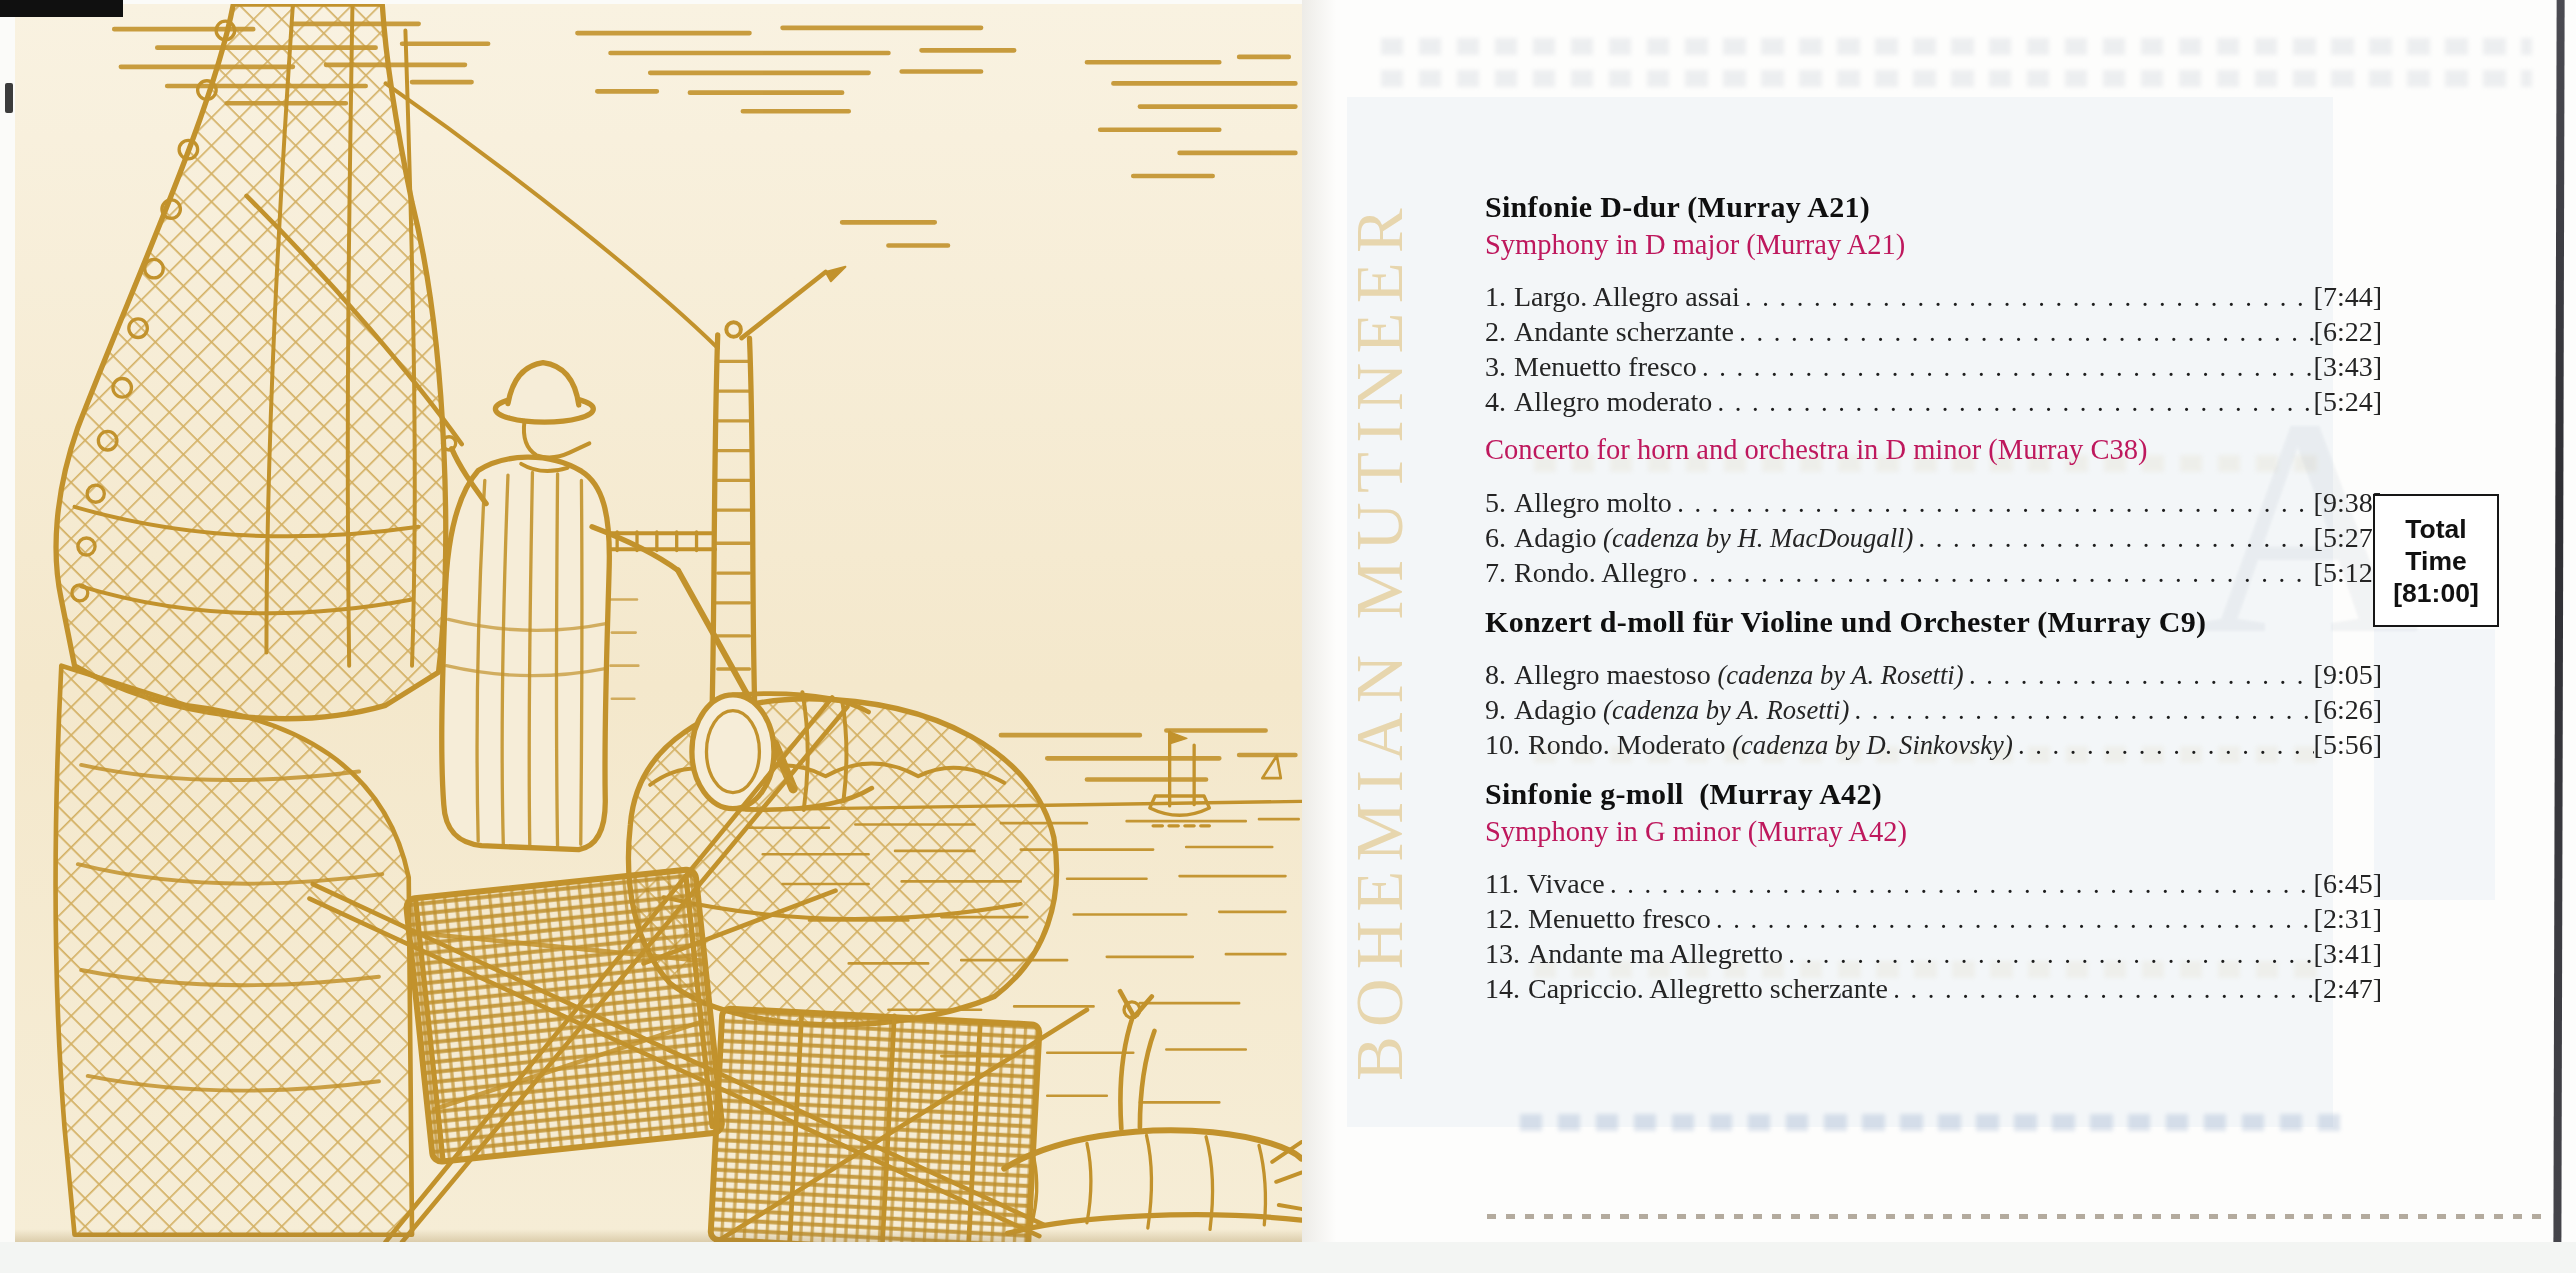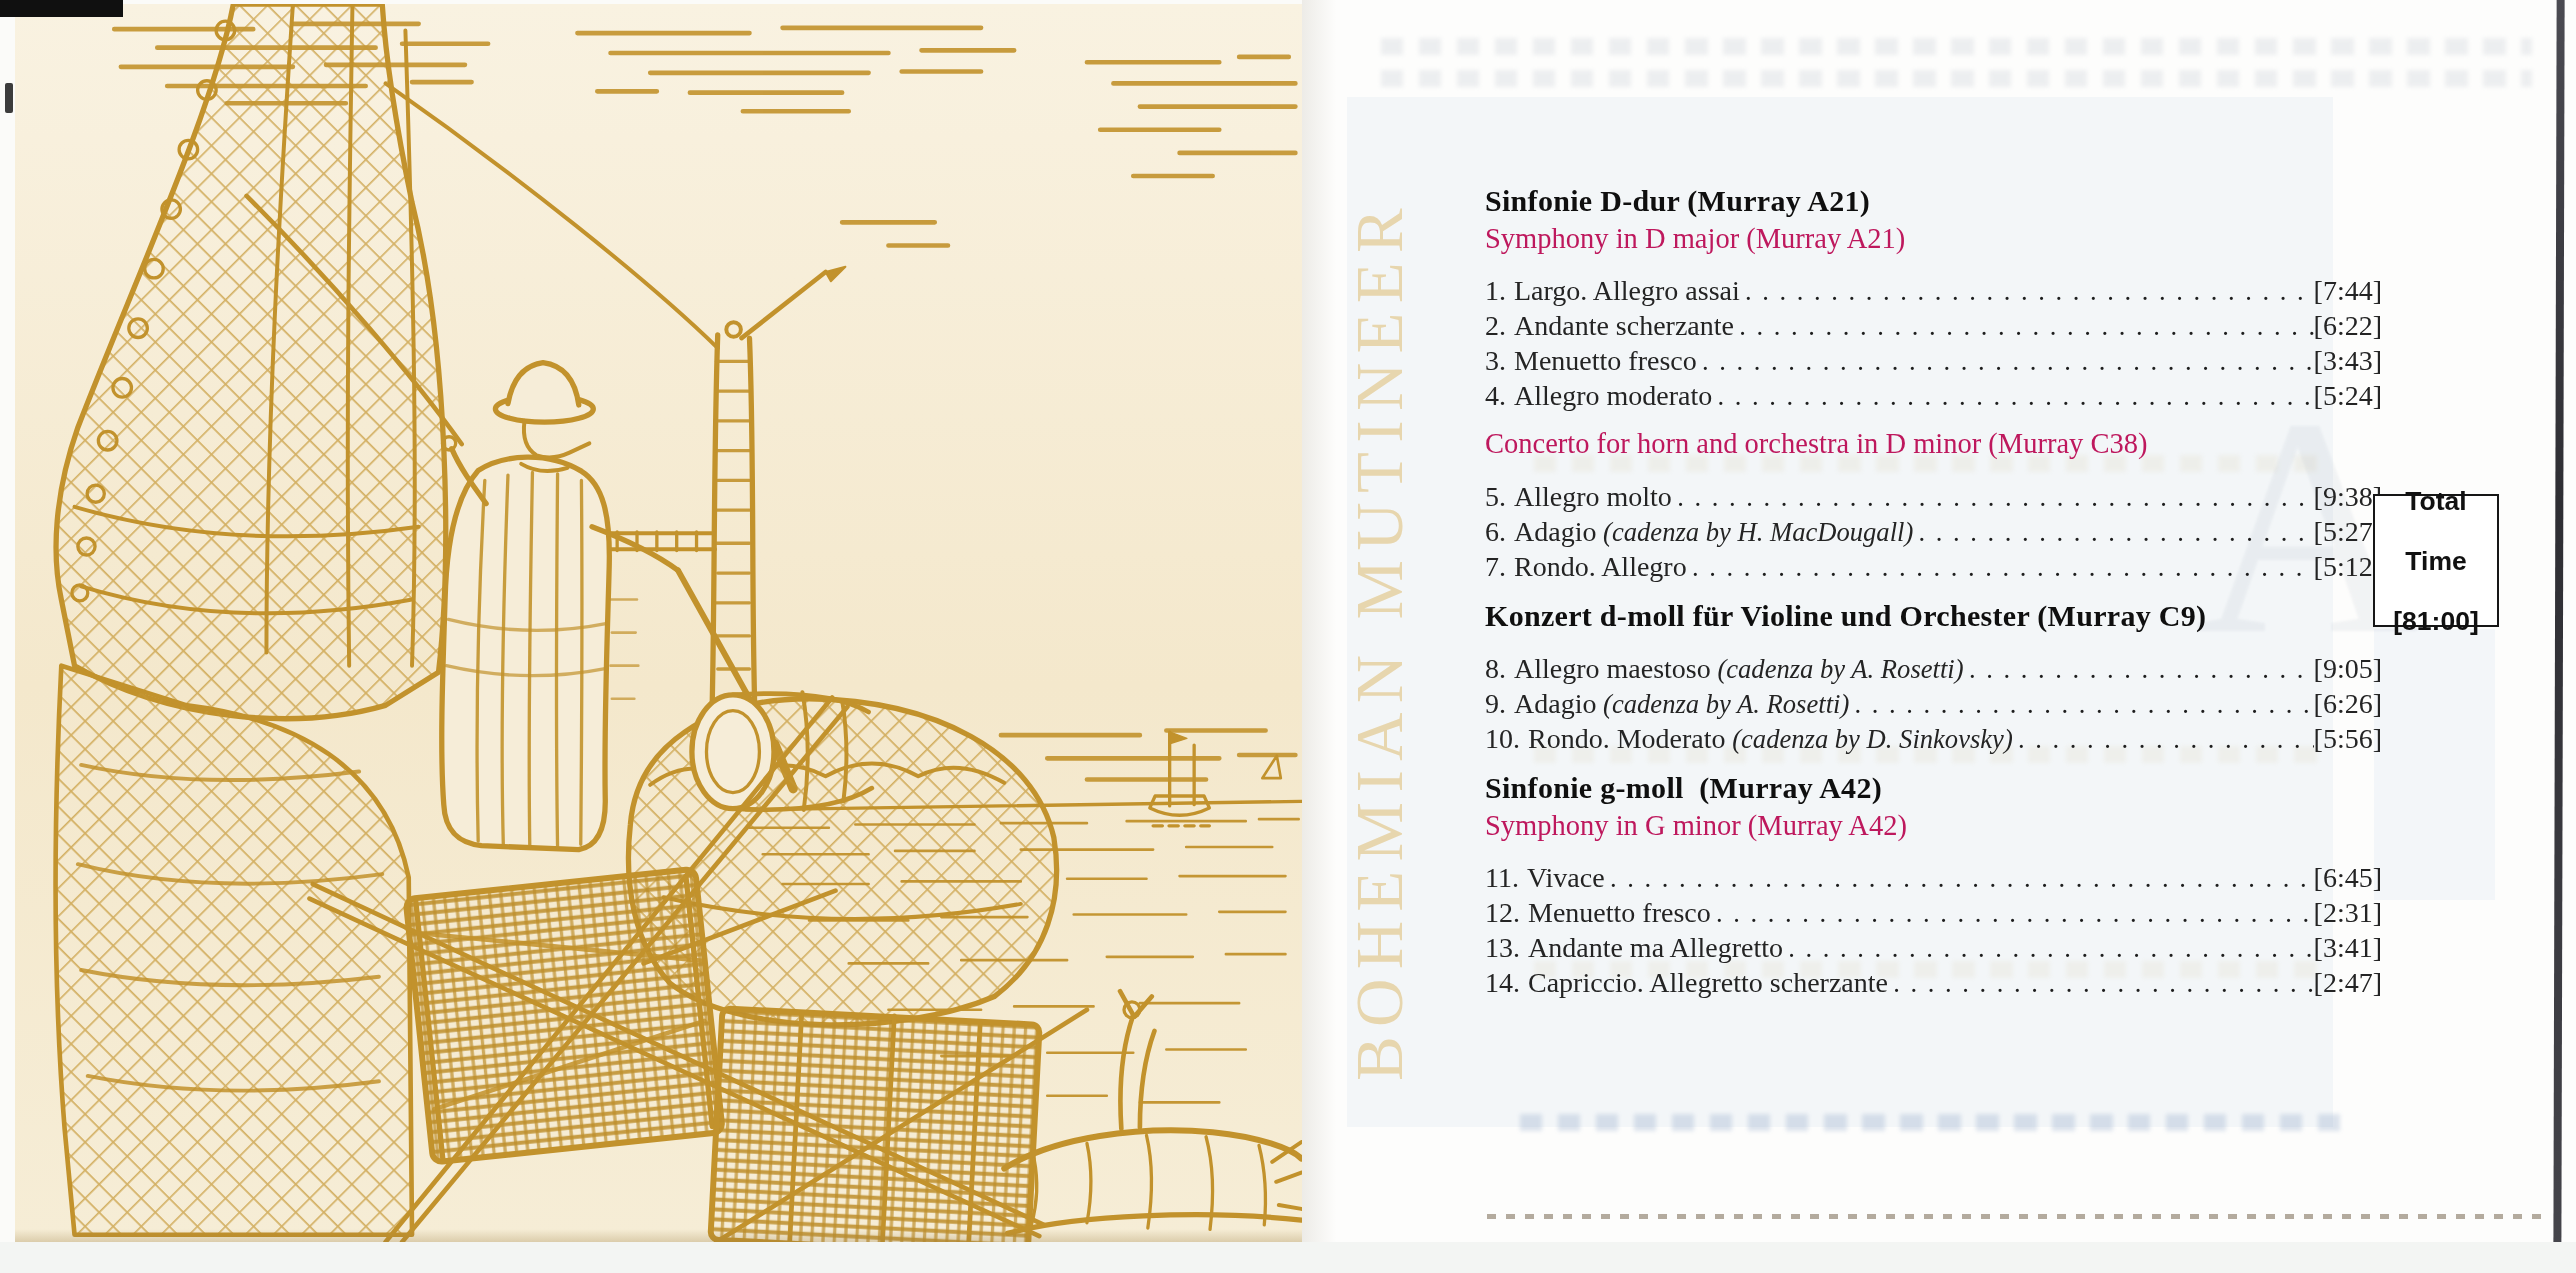--- a/index.html
+++ b/index.html
@@ -41,38 +41,38 @@
   .edge-speckle{position:absolute;left:185px;top:1214px;width:1059px;height:4.6px;opacity:.55;
         background:repeating-linear-gradient(90deg,rgba(86,66,38,.8) 0 8.6px,rgba(86,66,38,0) 8.6px 19px);}
 
   
   .side-title{position:absolute;left:32px;top:217px;height:864px;width:90px;
         writing-mode:vertical-rl;transform:rotate(180deg);
         font:400 67px/90px "Liberation Serif",serif;letter-spacing:9.3px;
         color:#e7d5ab;opacity:.95;white-space:nowrap;}
 
   
-  .content{position:absolute;left:183px;top:185px;width:897px;color:#242424;}
+  .content{position:absolute;left:183px;top:191px;width:897px;color:#242424;}
   .work{margin-bottom:17px;}
   .work .de{margin:0;font:700 30px/1.07 "Liberation Serif",serif;color:#0f0f0f;
         letter-spacing:0.3px;white-space:pre-wrap;}
   .work .en{margin-top:6.6px;font:400 28.5px/1.05 "Liberation Serif",serif;color:#be185d;}
   .tracks{margin-top:18.5px;}
   .track{display:flex;align-items:flex-end;height:35px;font-size:28px;white-space:nowrap;}
   .t-num{margin-right:8px;}
   .t-note{font-style:italic;font-size:.95em;}
   .leader{flex:1 1 auto;overflow:hidden;white-space:nowrap;text-align:right;
         font-size:26.5px;letter-spacing:2px;padding:0 5.3px;color:#1d1d1d;}
   .t-time{flex:0 0 auto;}
 
   
   .total-box{position:absolute;left:1071px;top:494px;width:126px;height:133px;
         background:#ffffff;border:2.6px solid #161616;box-sizing:border-box;
         display:flex;flex-direction:column;justify-content:center;align-items:center;
-        font:700 26.5px/32px "Liberation Sans",sans-serif;color:#111;gap:28px;}
+        font:700 26.5px/32px "Liberation Sans",sans-serif;color:#111;}
 </style>
 </head>
 <body>
 
 <div class="scan">
 
   <div class="page-left">
     <svg viewBox="0 0 1945 1871" preserveAspectRatio="none">
       <defs>
         <linearGradient id="cream" x1="0" y1="0" x2="0" y2="1">

